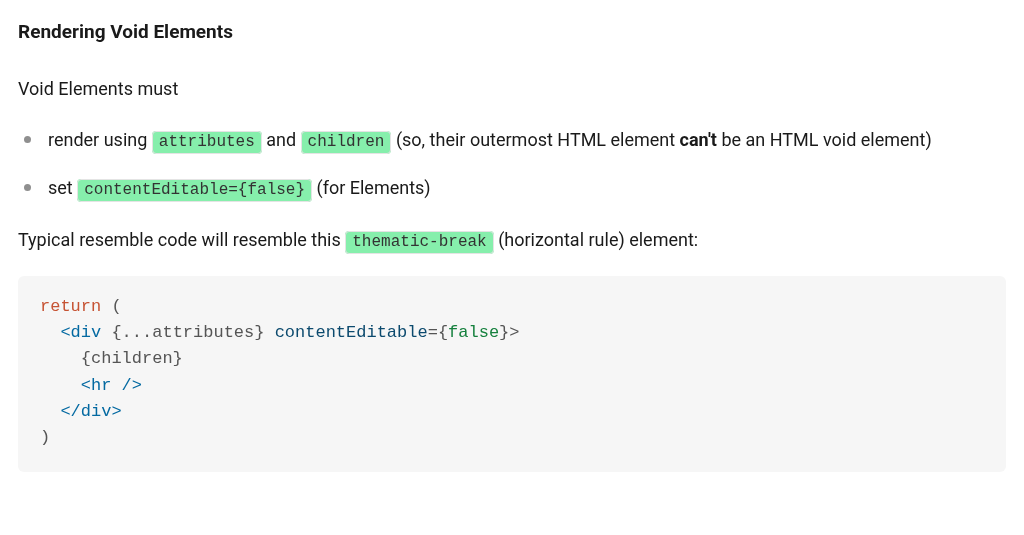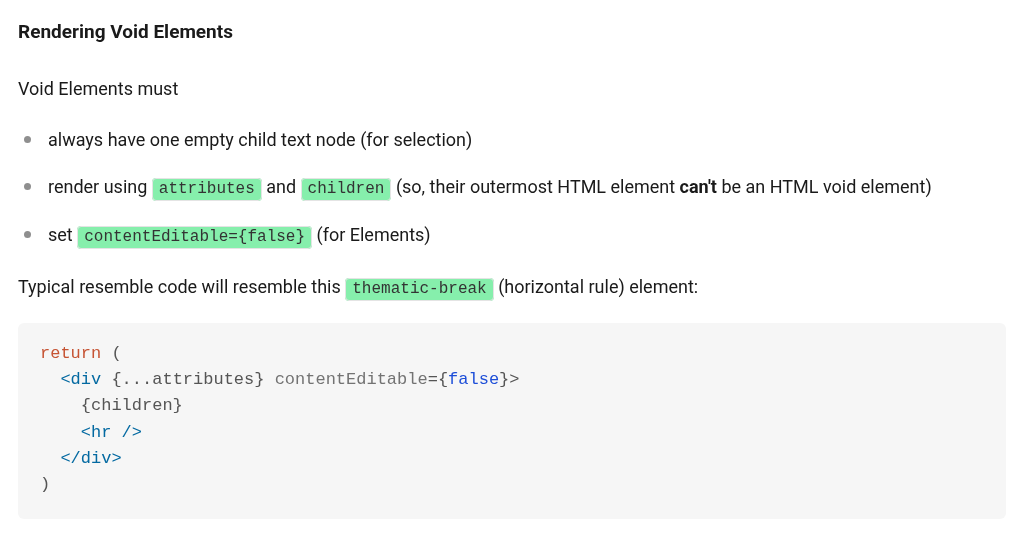--- a/index.html
+++ b/index.html
@@ -65,36 +65,33 @@
       border-radius: 6px;
       padding: 18px 22px 20px 22px;
       font-family: "SFMono-Regular", Consolas, "Liberation Mono", Menlo, monospace;
       font-size: 17px;
       line-height: 1.55;
       color: #333;
       overflow-x: auto;
       white-space: pre;
     }
     .tok-keyword { color: #c65333; }
-    .tok-attr { color: #737373; }
-    .tok-bool { color: #1d4ed8; }
+    .tok-attr { color: #0c4a6e; }
+    .tok-bool { color: #15803d; }
     .tok-tag { color: #0369a1; }
     .tok-punct { color: #555; }
   </style>
 </head>
 <body>
 
 <h3>Rendering Void Elements</h3>
 
 <p class="intro">Void Elements must</p>
 
 <ul>
-  <li>
-    <span>always have one empty child text node (for selection)</span>
-  </li>
   <li>
     <span>render using </span><code class="inline">attributes</code><span> and </span><code class="inline">children</code><span> (so, their outermost HTML element </span><strong>can't</strong><span> be an HTML void element)</span>
   </li>
   <li>
     <span>set </span><code class="inline">contentEditable={false}</code><span> (for Elements)</span>
   </li>
 </ul>
 
 <p class="lead">
   <span>Typical resemble code will resemble this </span><code class="inline">thematic-break</code><span> (horizontal rule) element:</span>

